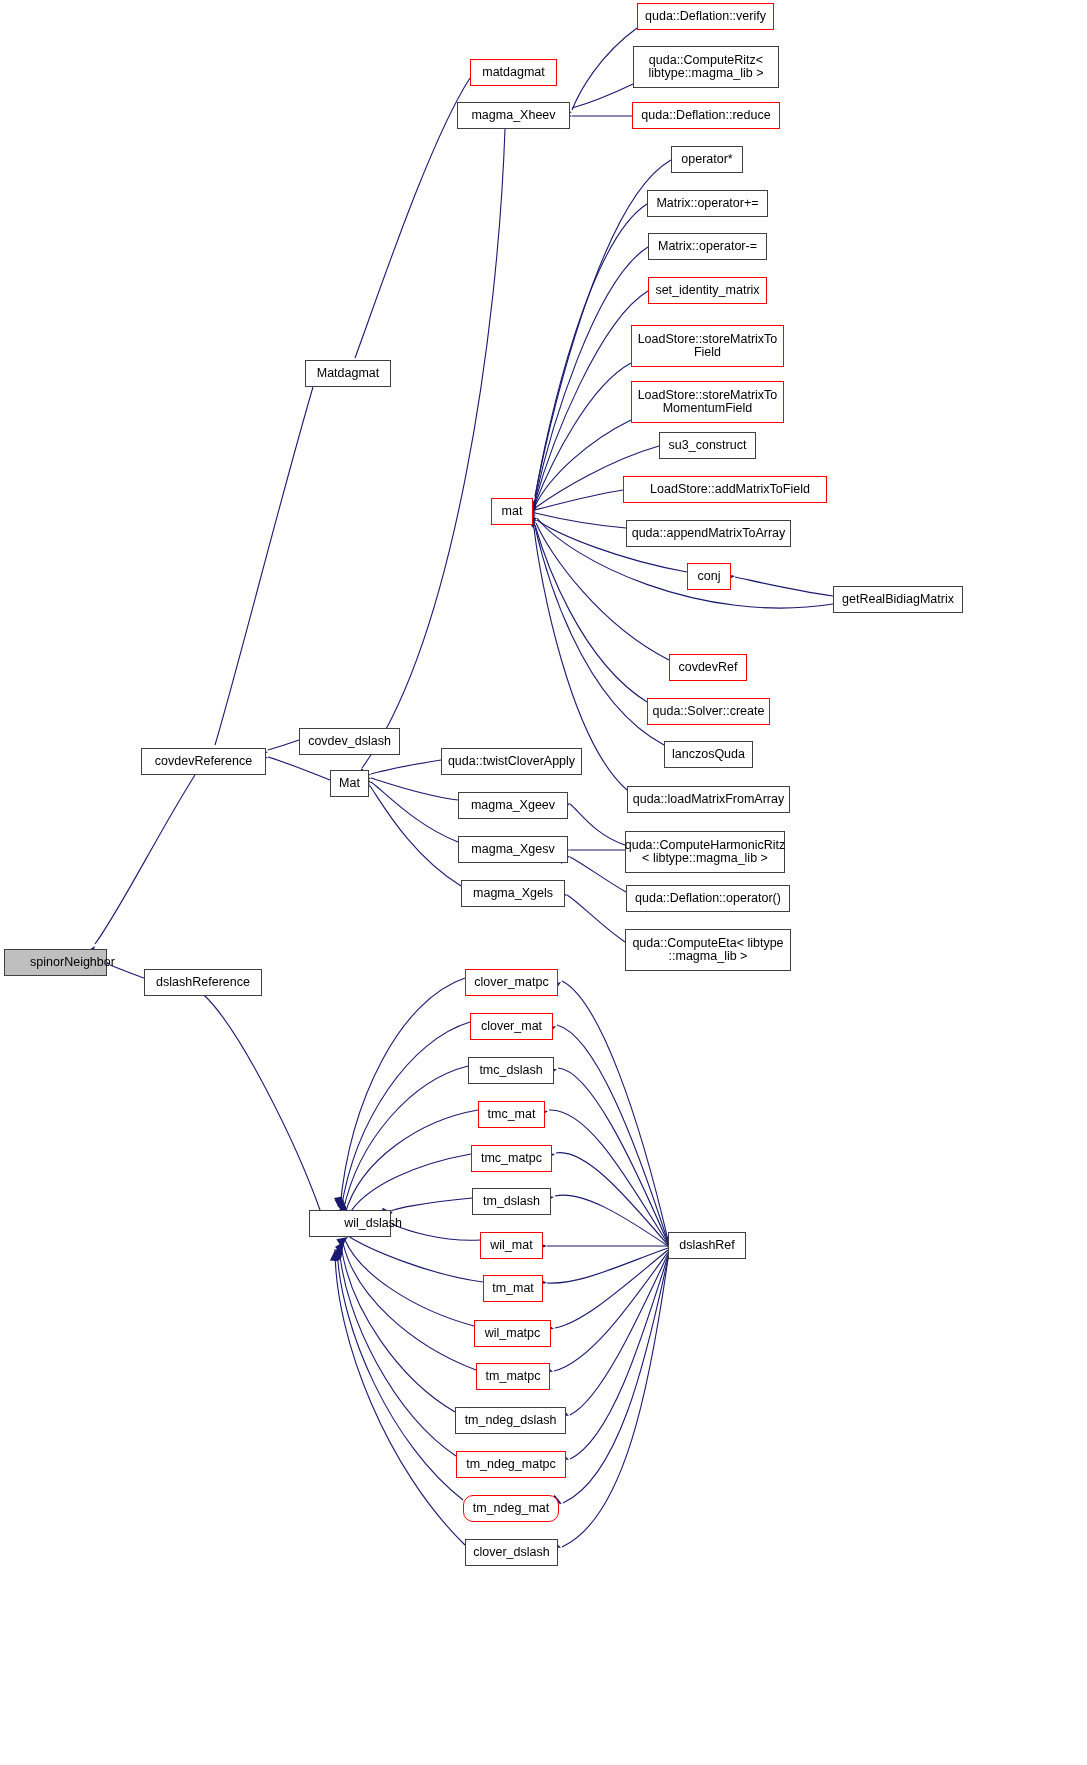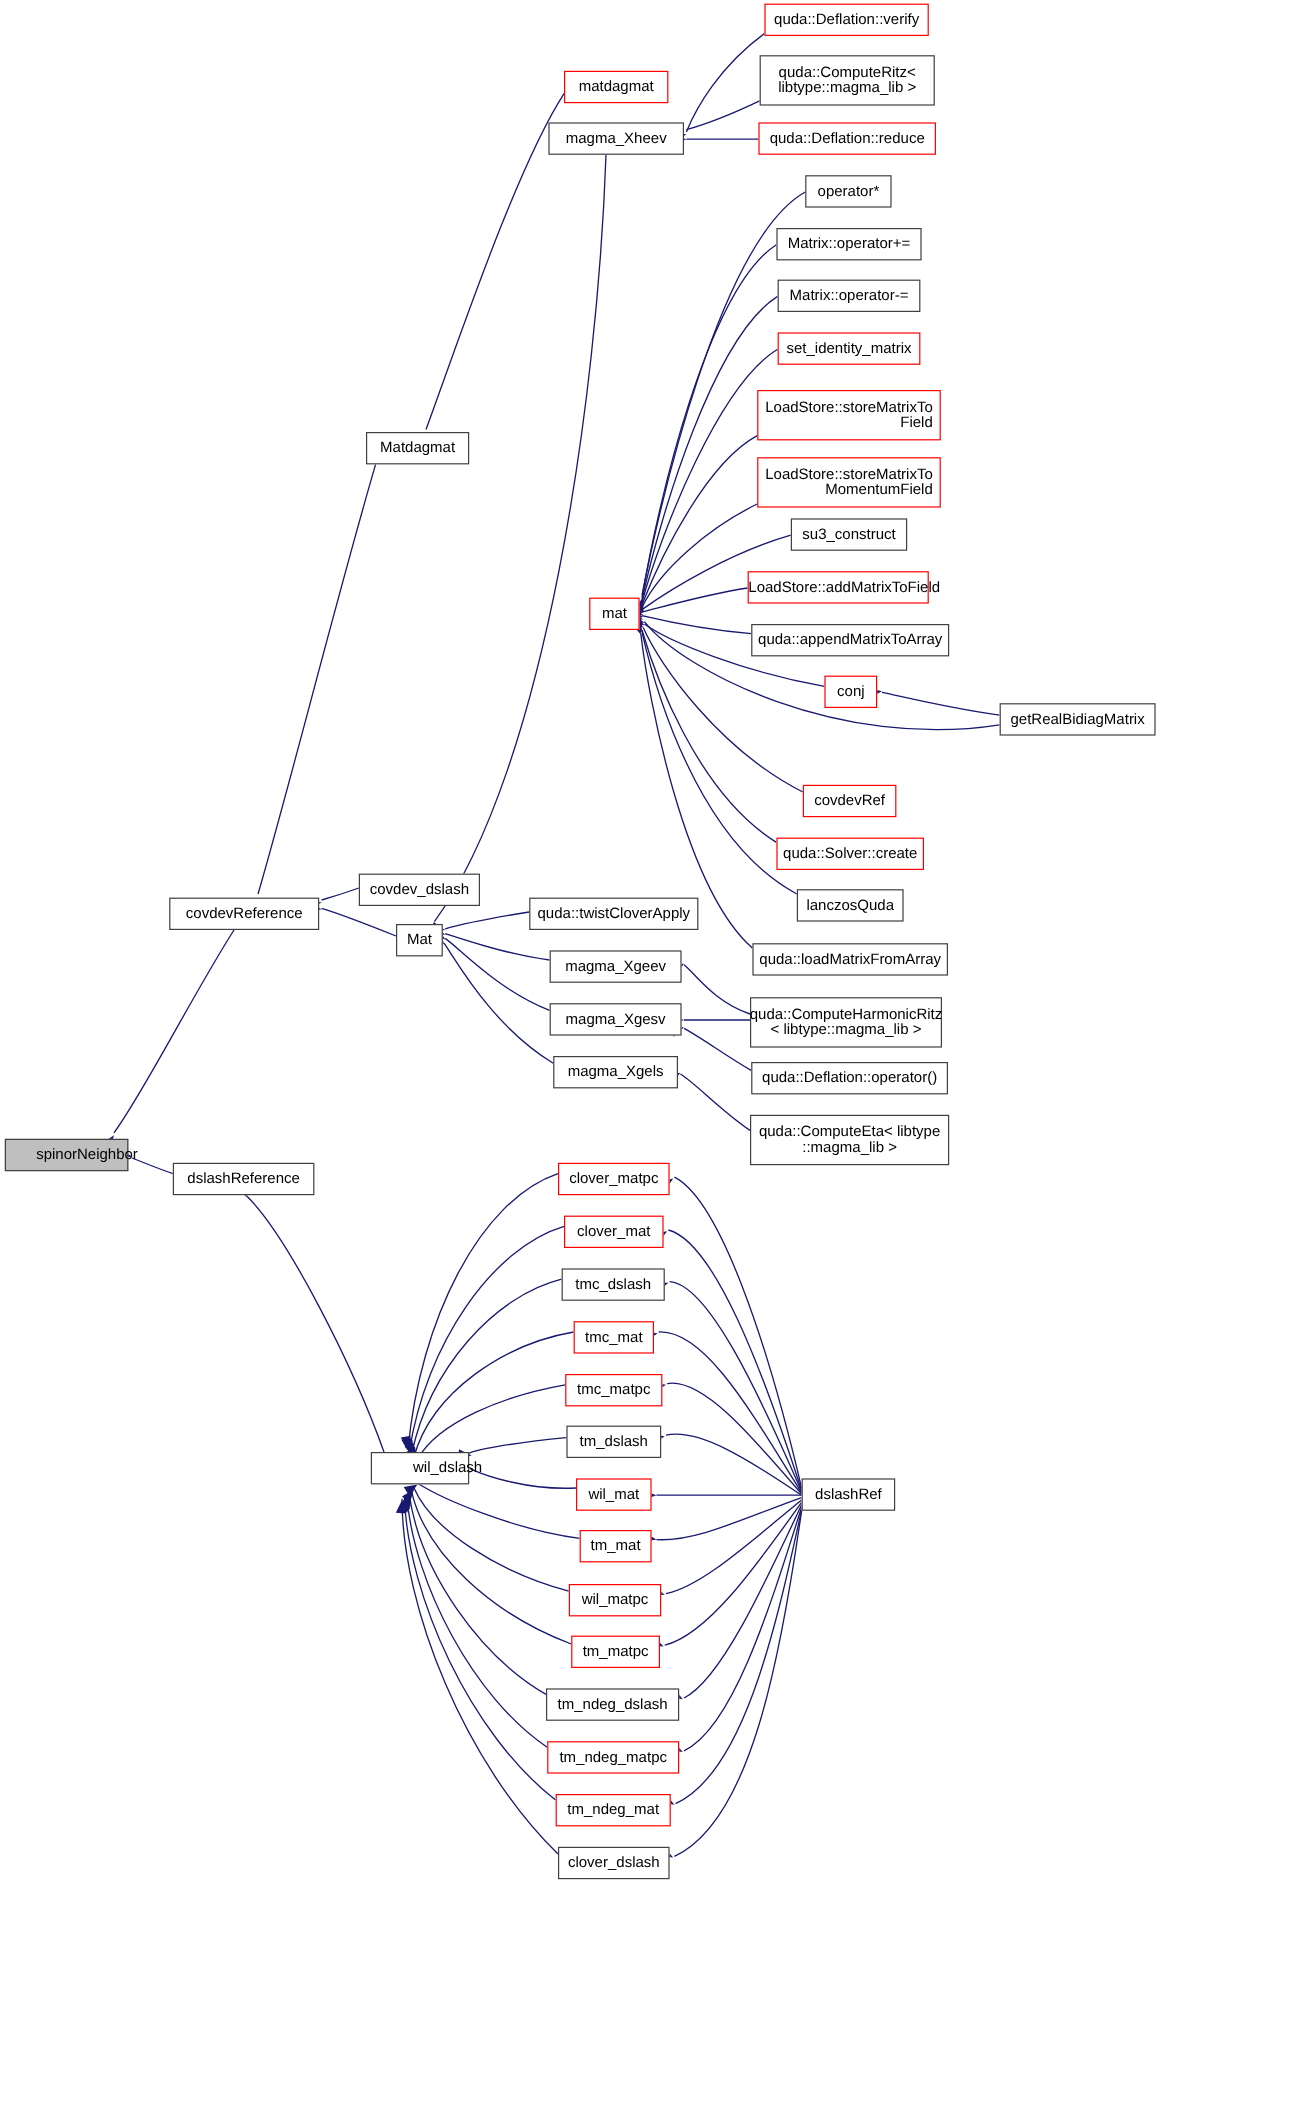--- a/index.html
+++ b/index.html
@@ -3,21 +3,21 @@
 <meta charset="utf-8">
 <style>
   html,body{margin:0;padding:0;background:#ffffff;}
   body{font-family:"Liberation Sans", sans-serif;}
   #graph{position:relative;width:1087px;height:1765px;background:#ffffff;overflow:hidden;}
   #edges{position:absolute;left:0;top:0;width:1087px;height:1765px;}
   .node{position:absolute;box-sizing:border-box;display:flex;align-items:center;justify-content:center;
         text-align:center;background:#ffffff;border:1px solid #404040;color:#000000;
         font-size:12.5px;line-height:13.5px;letter-spacing:0px;white-space:pre-line;
         padding:0 2px;z-index:5;}
-  .node.red{border-color:#ff0000;text-align:right;}
+  .node.red{border-color:#ff0000;}
   .node.root{background:#bfbfbf;border-color:#404040;padding-left:36px;}
 </style>
 </head>
 <body>
 
 <div id="graph">
   <svg id="edges" viewBox="0 0 1087 1765">
       <path d="M470,78 C430,140 380,290 355,358" fill="none" stroke="#191970" stroke-width="1.1"></path>
       <path d="M637,28 C600,55 580,90 572,110" fill="none" stroke="#191970" stroke-width="1.1"></path>
       <path d="M633,84 C610,95 590,103 572,108" fill="none" stroke="#191970" stroke-width="1.1"></path>
@@ -152,21 +152,21 @@
     <div class="node red" style="left: 632px; top: 102px; width: 148px; height: 27px;">quda::Deflation::reduce</div>
     <div class="node" style="left: 671px; top: 146px; width: 72px; height: 27px;">operator*</div>
     <div class="node" style="left: 647px; top: 190px; width: 121px; height: 27px;">Matrix::operator+=</div>
     <div class="node" style="left: 648px; top: 233px; width: 119px; height: 27px;">Matrix::operator-=</div>
     <div class="node red" style="left: 648px; top: 277px; width: 119px; height: 27px;">set_identity_matrix</div>
     <div class="node red" style="left: 631px; top: 325px; width: 153px; height: 42px;">LoadStore::storeMatrixTo
 Field</div>
     <div class="node red" style="left: 631px; top: 381px; width: 153px; height: 42px;">LoadStore::storeMatrixTo
 MomentumField</div>
     <div class="node" style="left: 659px; top: 432px; width: 97px; height: 27px;">su3_construct</div>
-    <div class="node red" style="left: 623px; top: 476px; width: 151px; height: 27px; padding-left: 12px;">LoadStore::addMatrixToField</div>
+    <div class="node red" style="left: 623px; top: 476px; width: 204px; height: 27px; padding-left: 12px;">LoadStore::addMatrixToField</div>
     <div class="node" style="left: 626px; top: 520px; width: 165px; height: 27px;">quda::appendMatrixToArray</div>
     <div class="node red" style="left: 491px; top: 498px; width: 42px; height: 27px;">mat</div>
     <div class="node red" style="left: 687px; top: 563px; width: 44px; height: 27px;">conj</div>
     <div class="node" style="left: 833px; top: 586px; width: 130px; height: 27px;">getRealBidiagMatrix</div>
     <div class="node red" style="left: 669px; top: 654px; width: 78px; height: 27px;">covdevRef</div>
     <div class="node red" style="left: 647px; top: 698px; width: 123px; height: 27px;">quda::Solver::create</div>
     <div class="node" style="left: 664px; top: 741px; width: 89px; height: 27px;">lanczosQuda</div>
     <div class="node" style="left: 627px; top: 786px; width: 163px; height: 27px;">quda::loadMatrixFromArray</div>
     <div class="node" style="left: 305px; top: 360px; width: 86px; height: 27px;">Matdagmat</div>
     <div class="node" style="left: 141px; top: 748px; width: 125px; height: 27px;">covdevReference</div>
@@ -190,15 +190,15 @@
     <div class="node" style="left: 468px; top: 1057px; width: 86px; height: 27px;">tmc_dslash</div>
     <div class="node red" style="left: 478px; top: 1101px; width: 67px; height: 27px;">tmc_mat</div>
     <div class="node red" style="left: 471px; top: 1145px; width: 81px; height: 27px;">tmc_matpc</div>
     <div class="node" style="left: 472px; top: 1188px; width: 79px; height: 27px;">tm_dslash</div>
     <div class="node red" style="left: 480px; top: 1232px; width: 63px; height: 27px;">wil_mat</div>
     <div class="node red" style="left: 483px; top: 1275px; width: 60px; height: 27px;">tm_mat</div>
     <div class="node red" style="left: 474px; top: 1320px; width: 77px; height: 27px;">wil_matpc</div>
     <div class="node red" style="left: 476px; top: 1363px; width: 74px; height: 27px;">tm_matpc</div>
     <div class="node" style="left: 455px; top: 1407px; width: 111px; height: 27px;">tm_ndeg_dslash</div>
     <div class="node red" style="left: 456px; top: 1451px; width: 110px; height: 27px;">tm_ndeg_matpc</div>
-    <div class="node red" style="left: 463px; top: 1495px; width: 96px; height: 27px;">tm_ndeg_mat</div>
+    <div class="node red" style="left: 463px; top: 1495px; width: 96px; height: 27px; border-radius: 10px;">tm_ndeg_mat</div>
     <div class="node" style="left: 465px; top: 1539px; width: 93px; height: 27px;">clover_dslash</div>
   </div>
 
 </body></html>

